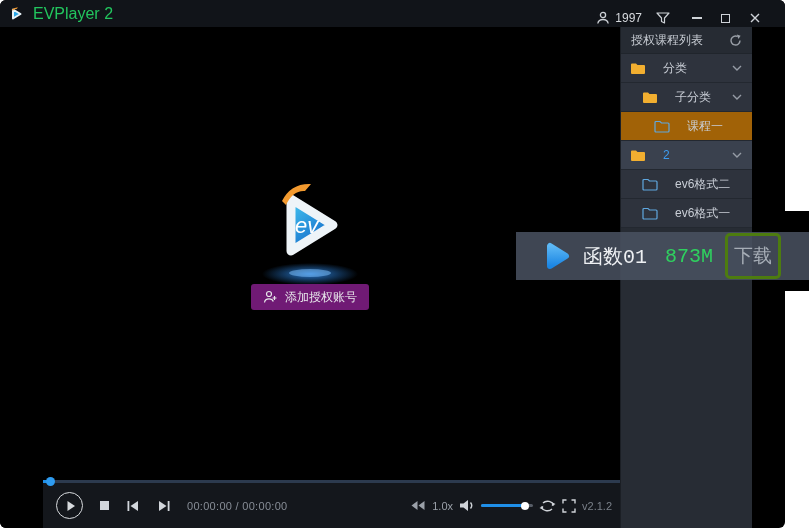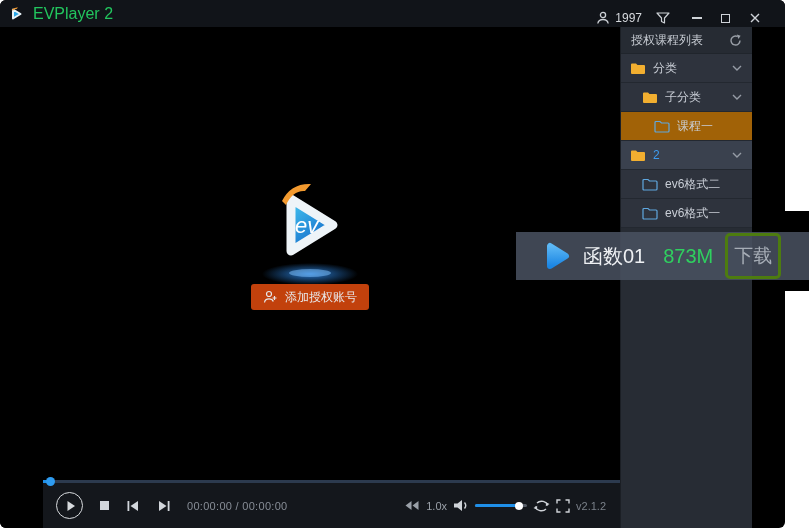--- a/index.html
+++ b/index.html
@@ -28,58 +28,58 @@
   .sidebar { width:132px; background:#272c34; border-left:1px solid #1b1f25; }
 
   
   .sb-header { height:27px; display:flex; align-items:center; justify-content:space-between;
                padding:0 10px; background:#262b33; border-bottom:1px solid #20252c;
                color:#c7ccd3; font-size:12px; }
   .refresh-btn { display:flex; cursor:pointer; }
   .tree-row { height:29px; display:flex; align-items:center; font-size:12px; color:#c9ced6;
               border-bottom:1px solid #232830; position:relative; background:#2e333d; cursor:pointer; }
   .lvl0 { padding-left:9px; } .lvl1 { padding-left:21px; } .lvl2 { padding-left:33px; }
-  .row-label { margin-left:7px; }
+  .row-label { margin-left:17px; }
   .chevron { position:absolute; right:10px; display:flex; cursor:pointer; }
   .row-hover { background:#a16207; }
   .row-selected { background:#3a414e; }
   .row-selected .row-label { color:#3d9bf0; }
 
   
   .logo-wrap { position:absolute; left:50%; top:148px; transform:translateX(-50%); }
   .add-account-btn { position:absolute; left:50%; transform:translateX(-50%); top:257px;
-                     height:26px; padding:0 12px; background:#c2410c; border-radius:3px;
+                     height:26px; padding:0 12px; background:#701a75; border-radius:3px;
                      display:flex; align-items:center; gap:7px; color:#e8eaec; font-size:12px; cursor:pointer; }
 
   
   .control-bar { position:absolute; left:0; right:0; bottom:0; height:45px; background:#14171c;
                  display:flex; align-items:center;margin-left:43px; }
   .progress-track { position:absolute; left:0; right:0; top:-3px; height:3px; background:#2c3a4e; cursor:pointer; }
   .progress-fill { width:8px; height:3px; background:#1f8fe8; }
   .progress-handle { position:absolute; left:3px; top:-3px; width:9px; height:9px;
                      border-radius:50%; background:#2e9bf0; cursor:pointer; }
   .play-btn { width:27px; height:27px; border:1.5px solid #d8dbde; border-radius:50%;
               margin-left:13px; display:flex; align-items:center; justify-content:center;
               padding-left:2px; cursor:pointer; flex:none; }
   .ctl { margin-left:17px; display:flex; align-items:center; cursor:pointer; }
   .stop-glyph { width:9px; height:9px; background:#d2d6db; }
   .time-text { margin-left:16px; font-size:11px; color:#878d96; letter-spacing:.3px; }
-  .ctl-right { margin-left:auto; display:flex; align-items:center; gap:6px; padding-right:14px; }
+  .ctl-right { margin-left:auto; display:flex; align-items:center; gap:6px; padding-right:8px; }
   .speed-text { font-size:11px; color:#9aa0a8; cursor:pointer; }
   .vol-slider { width:52px; height:3px; background:#565c66; border-radius:2px; position:relative; cursor:pointer; }
   .vol-fill { width:44px; height:3px; background:#1f8fe8; border-radius:2px; }
   .vol-handle { position:absolute; left:40px; top:-2.5px; width:8px; height:8px; background:#fff;
                 border-radius:50%; cursor:pointer; }
   .version-text { font-size:11px; color:#7a8089; }
 
   
   .overlay-backdrop { position:absolute; left:785px; top:211px; width:24px; height:80px; background:#000; z-index:5; }
   .overlay-bar { position:absolute; left:516px; top:232px; width:293px; height:48px;
                  background:rgba(74,82,97,0.85); z-index:6; display:flex; align-items:center;
-                 overflow:visible; padding-left:29px; cursor:pointer; }
+                 overflow:visible; padding-left:29px; cursor:pointer;font-family:Liberation Mono, monospace; }
   .ov-title { margin-left:12px; color:#eef0f3; font-size:20px; }
   .ov-size { margin-left:18px; color:#2fd05f; font-size:20px; }
   .ov-download-box { margin-left:12px; width:56px; height:46px; border:3px solid #4d7c0f; border-radius:5px;
                      flex:none; display:flex; align-items:center; justify-content:center;
                      color:#a6adb6; font-size:19px; cursor:pointer; }
 </style>
 </head>
 <body>
 
 <div class="window">

